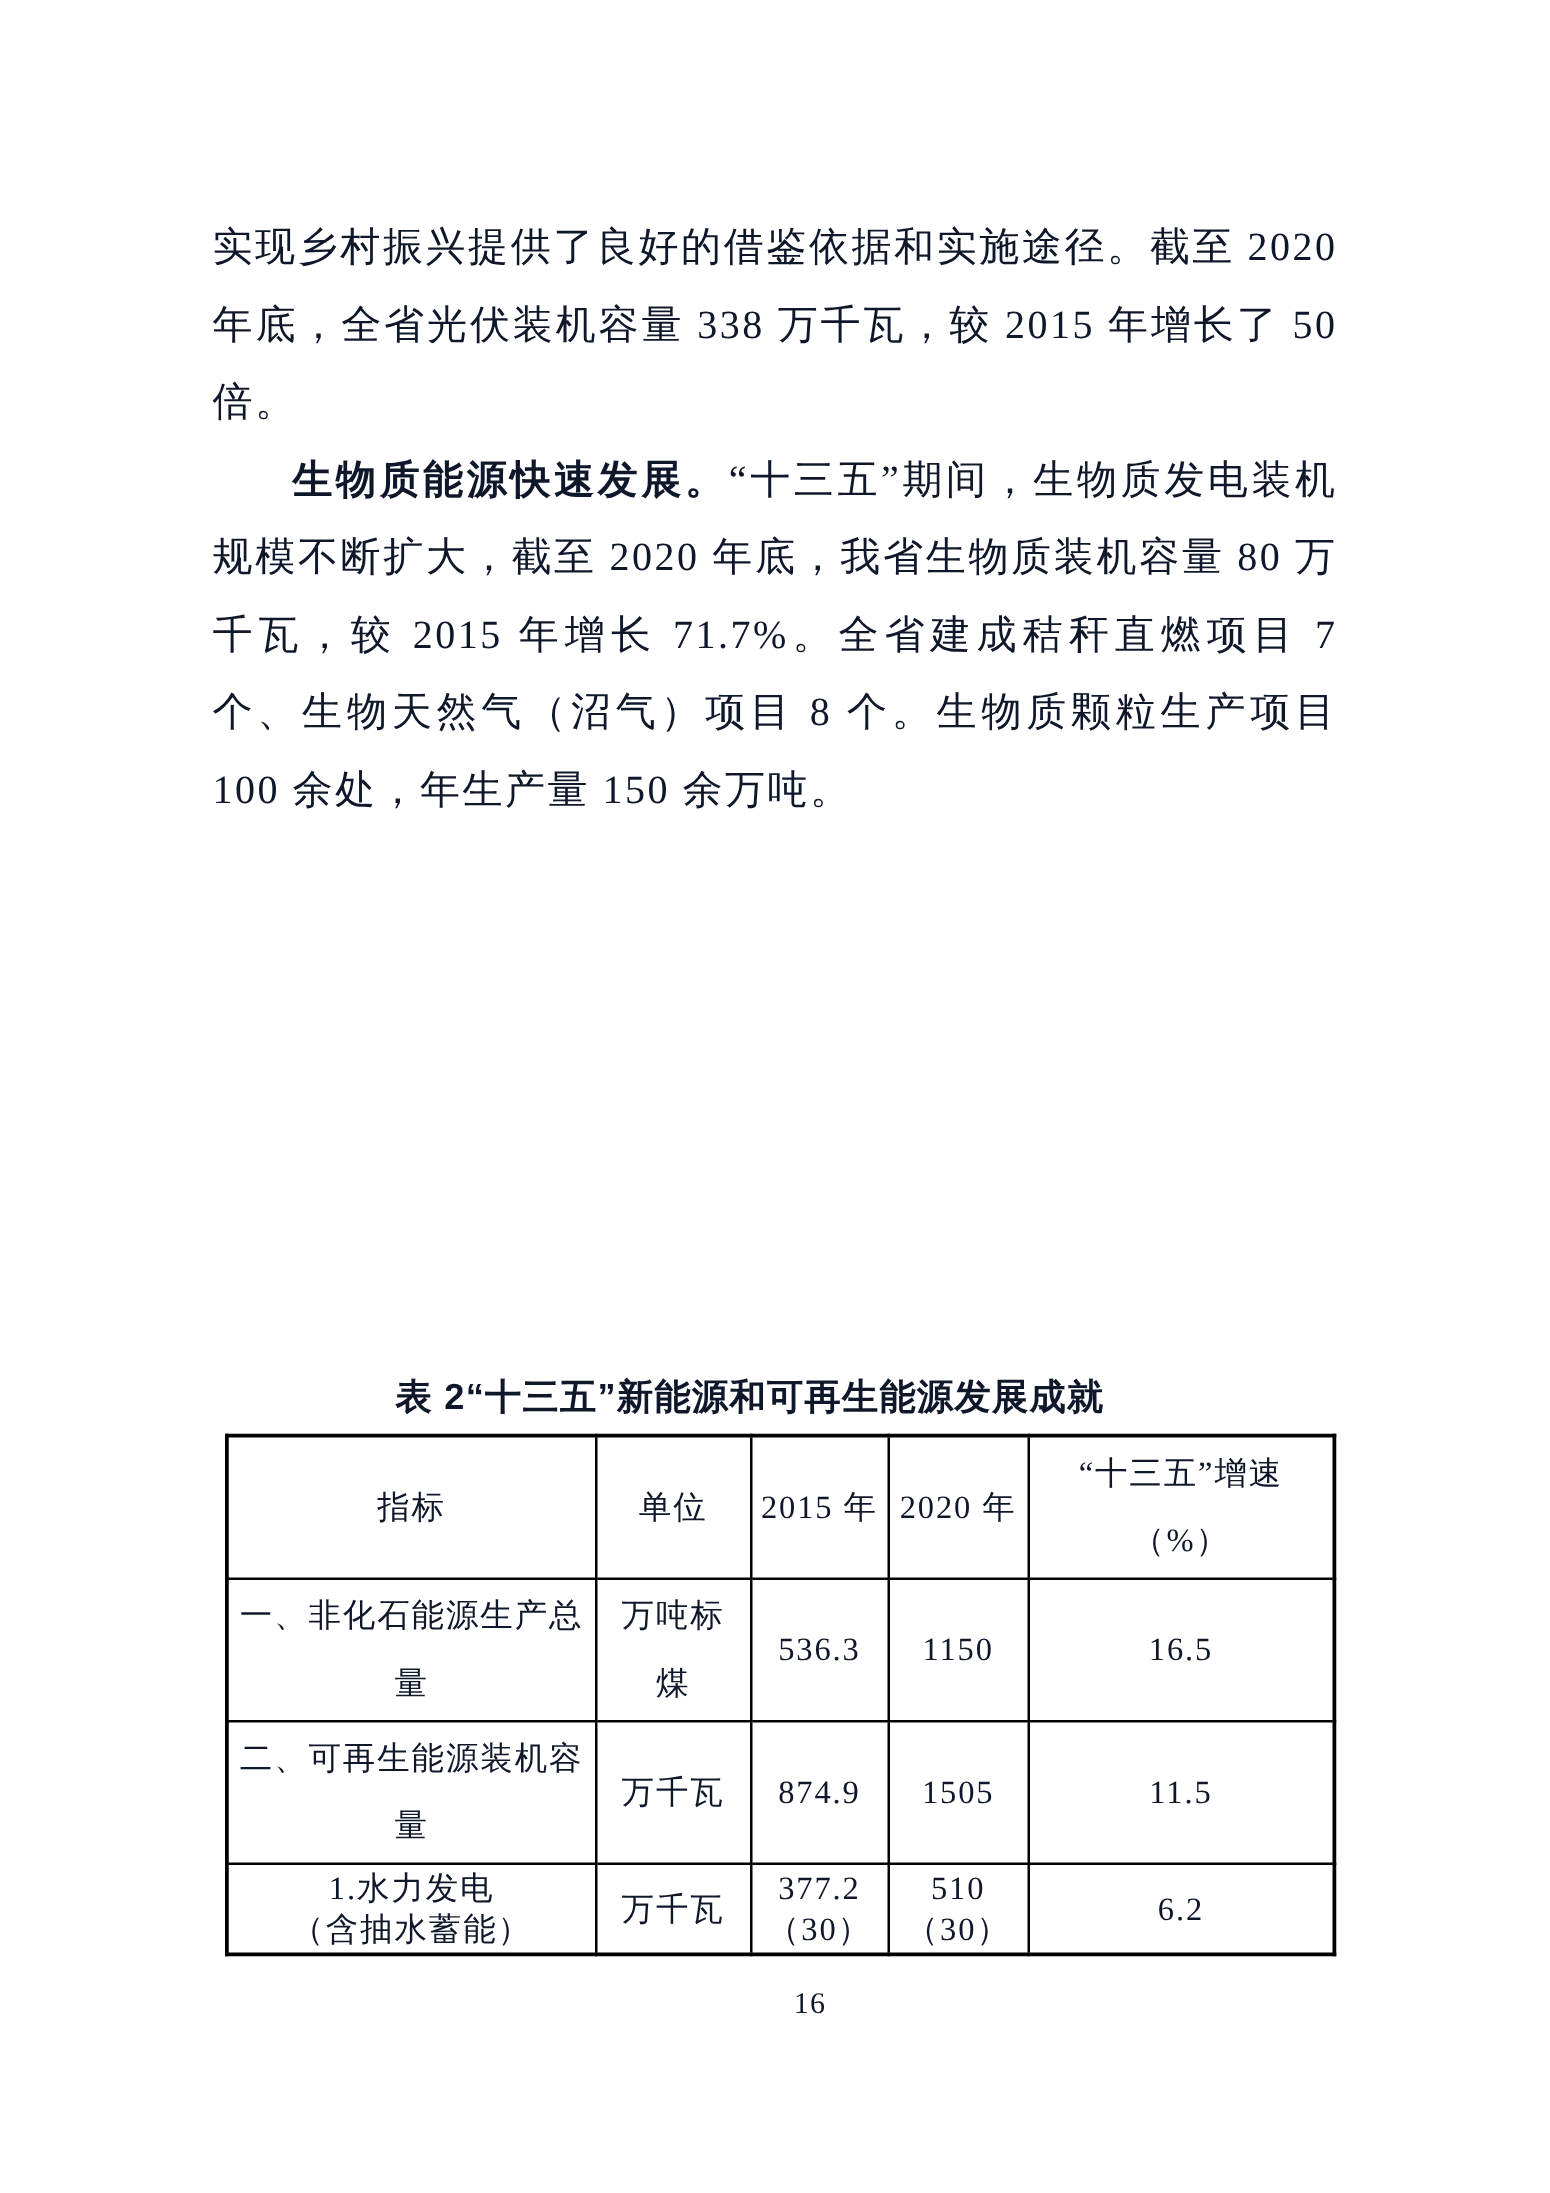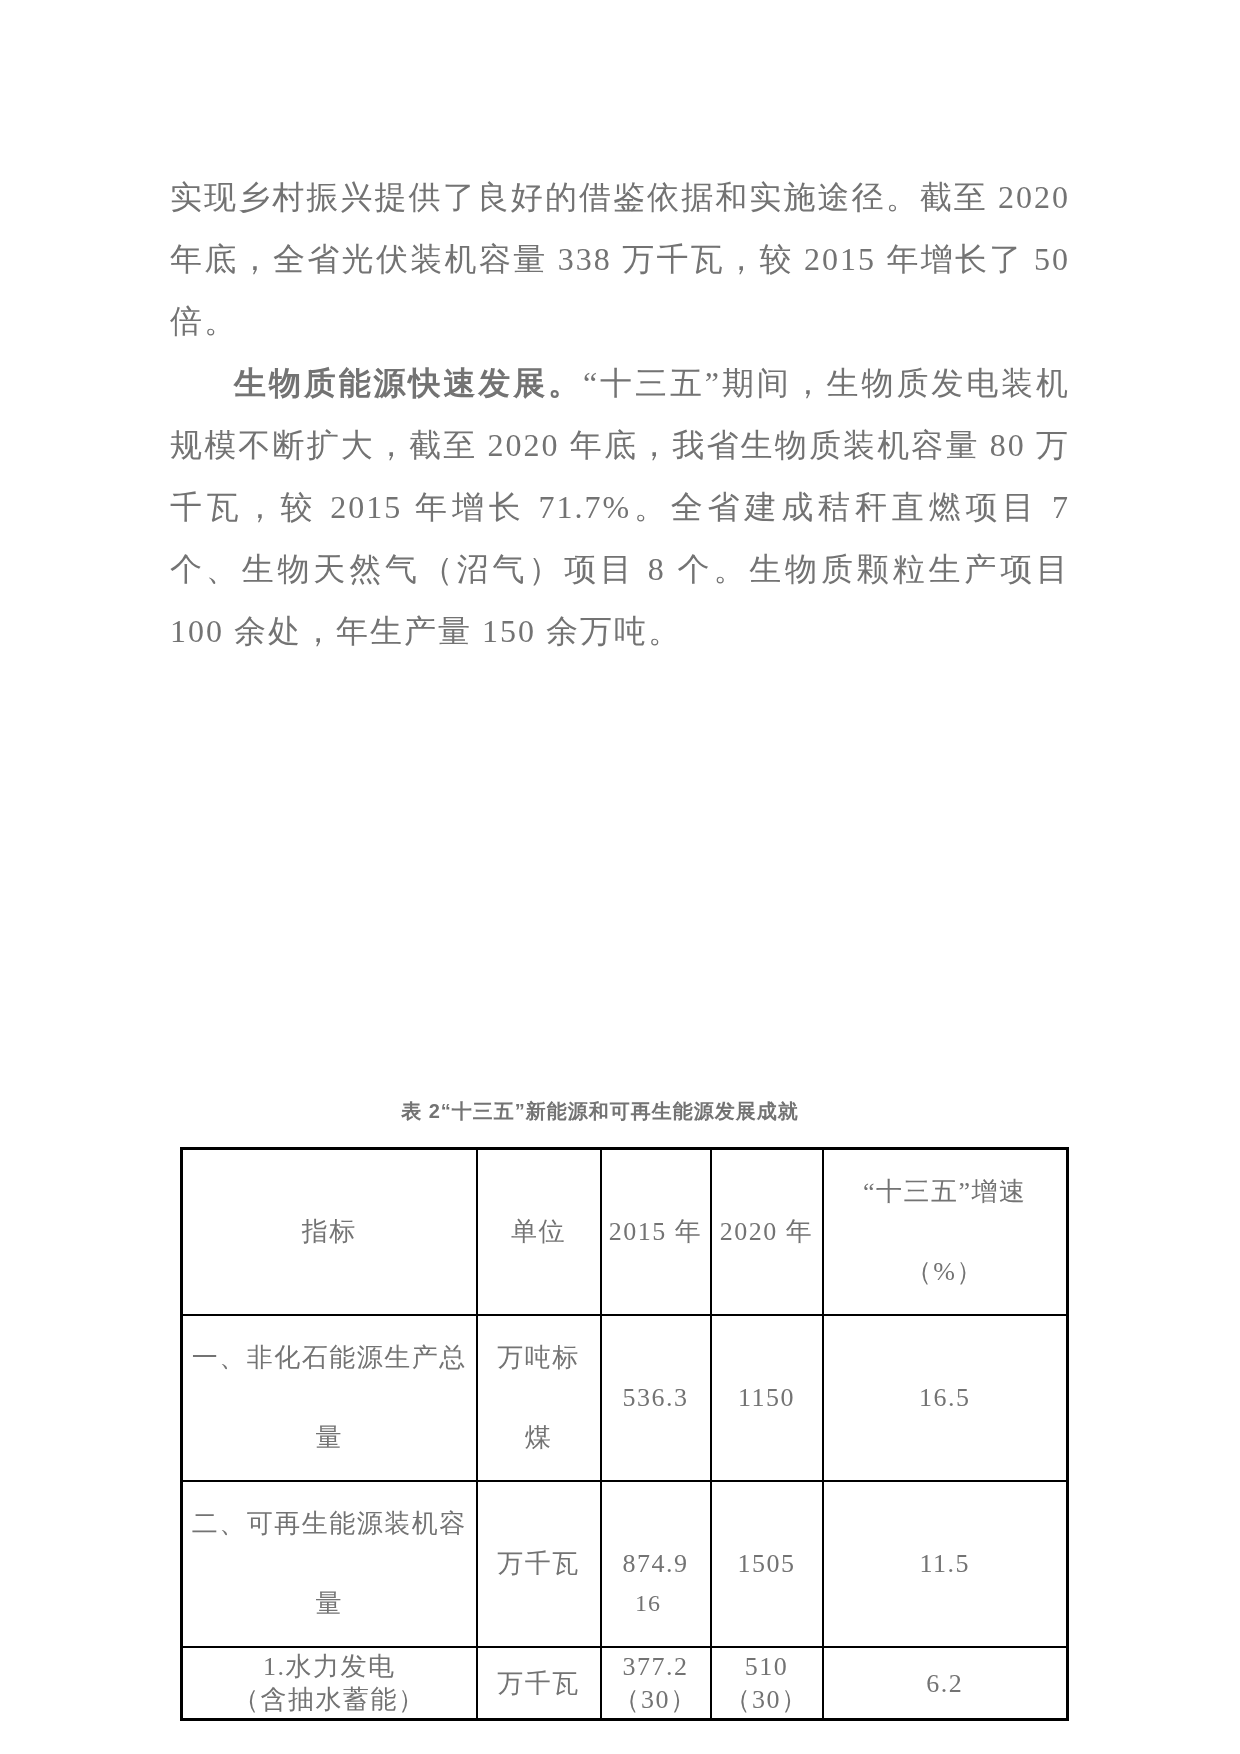--- a/index.html
+++ b/index.html
@@ -1,21 +1,21 @@
 <!DOCTYPE html>
 <html><head>
 <meta charset="utf-8">
 <style>
   html, body { margin: 0; padding: 0; background: #ffffff; }
   .page {
     position: relative;
     width: 1200px;
     height: 1754px;
     background: #ffffff;
-    color: #737373;
+    color: #0f172a;
     font-family: "Liberation Serif", serif;
     overflow: hidden;
   }
   
   .text-block {
     position: absolute;
     left: 170px;
     top: 166px;
     width: 900px;
     font-size: 32px;
@@ -30,21 +30,21 @@
     font-family: "Liberation Sans", sans-serif;
     margin-top: 20px;
   }
   
   .table-title {
     position: absolute;
     left: 0;
     top: 1098px;
     width: 100%;
     text-align: center;
-    font-size: 20px;
+    font-size: 29px;
     font-weight: 700;
     font-family: "Liberation Sans", sans-serif;
     letter-spacing: 1px;
   }
   
   table.data {
     position: absolute;
     left: 180px;
     top: 1147px;
     width: 886px;
@@ -54,21 +54,21 @@
     font-size: 26px;
     letter-spacing: 1.5px;
   }
   table.data th, table.data td {
     border: 2px solid #000;
     text-align: center;
     vertical-align: middle;
     white-space: pre-line;
     padding: 2px 4px;
     font-weight: normal;
-    line-height: 80px;
+    line-height: 54px;
   }
   tr.header-row { height: 108px; }
   tr.row-1 { height: 112px; }
   tr.row-2 { height: 110px; }
   tr.row-3 { height: 62px; }
   tr.row-3 th, tr.row-3 td { line-height: 33px; }
   td.cell-top { vertical-align: top; padding-top: 10px; }
   
   .page-number {
     position: absolute;

